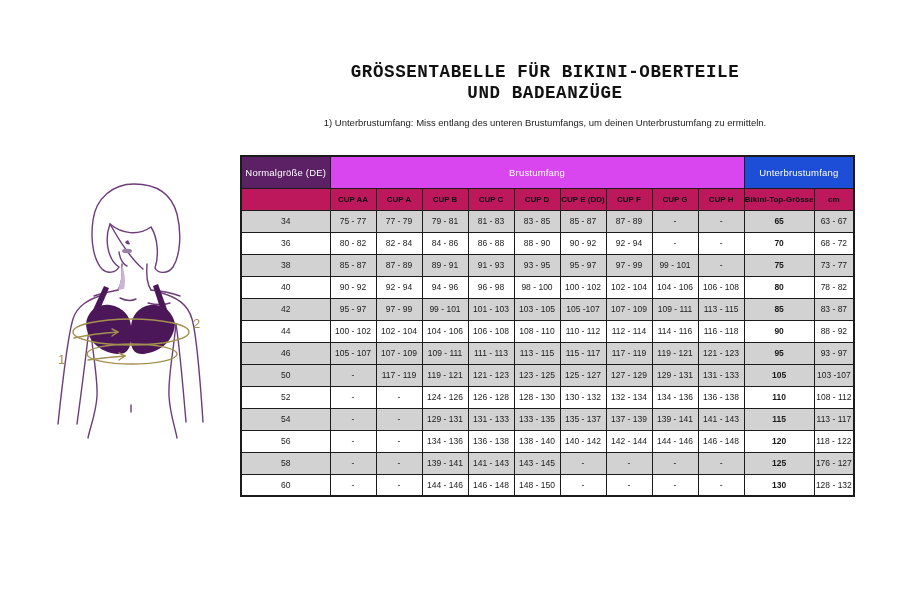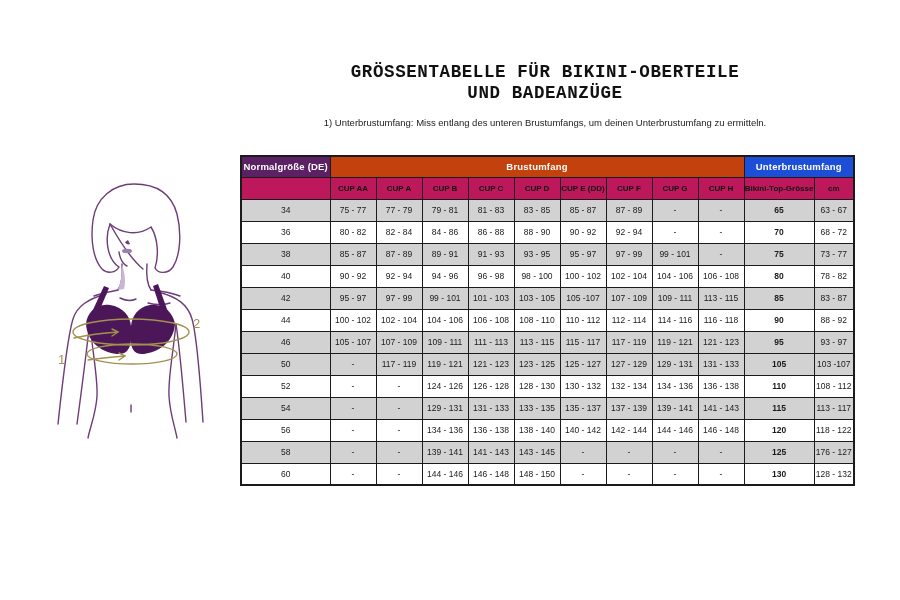--- a/index.html
+++ b/index.html
@@ -34,21 +34,21 @@
     border-collapse:collapse; table-layout:fixed;
     width:613px;
     border:2px solid #1b1b1b;
   }
   .size-table th, .size-table td {
     border:1px solid #1b1b1b;
     text-align:center; vertical-align:middle;
     overflow:hidden; white-space:nowrap;
   }
   .size-table .group-row th {
-    height:21px; color:#ffffff; font-size:9.5px; font-weight:bold;
+    height:32px; color:#ffffff; font-size:9.5px; font-weight:normal;
     letter-spacing:0.2px;
   }
   .size-table .sub-row th {
     height:22px; background:#be185d; color:#111111;
     font-size:8px; font-weight:bold;
   }
   .size-table tbody td {
     height:22px; font-size:8.5px; color:#1a1a1a; background:#ffffff;
   }
   .size-table tbody tr.alt td { background:#d2d2d2; }
@@ -137,21 +137,21 @@
         <col style="width:46px">
       <col style="width:46px">
         <col style="width:46px">
         <col style="width:46px">
       <col style="width:70px">
         <col style="width:40px">
     </colgroup>
     <thead>
       <tr class="group-row">
         <th style="background:#5b2164">Normalgröße (DE)</th>
-        <th style="background:#c2410c" colspan="9">Brustumfang</th>
+        <th style="background:#d946ef" colspan="9">Brustumfang</th>
         <th style="background:#1d4ed8" colspan="2">Unterbrustumfang</th>
       </tr>
       <tr class="sub-row">
         <th></th>
         <th>CUP AA</th>
         <th>CUP A</th>
         <th>CUP B</th>
         <th>CUP C</th>
         <th>CUP D</th>
         <th>CUP E (DD)</th>

